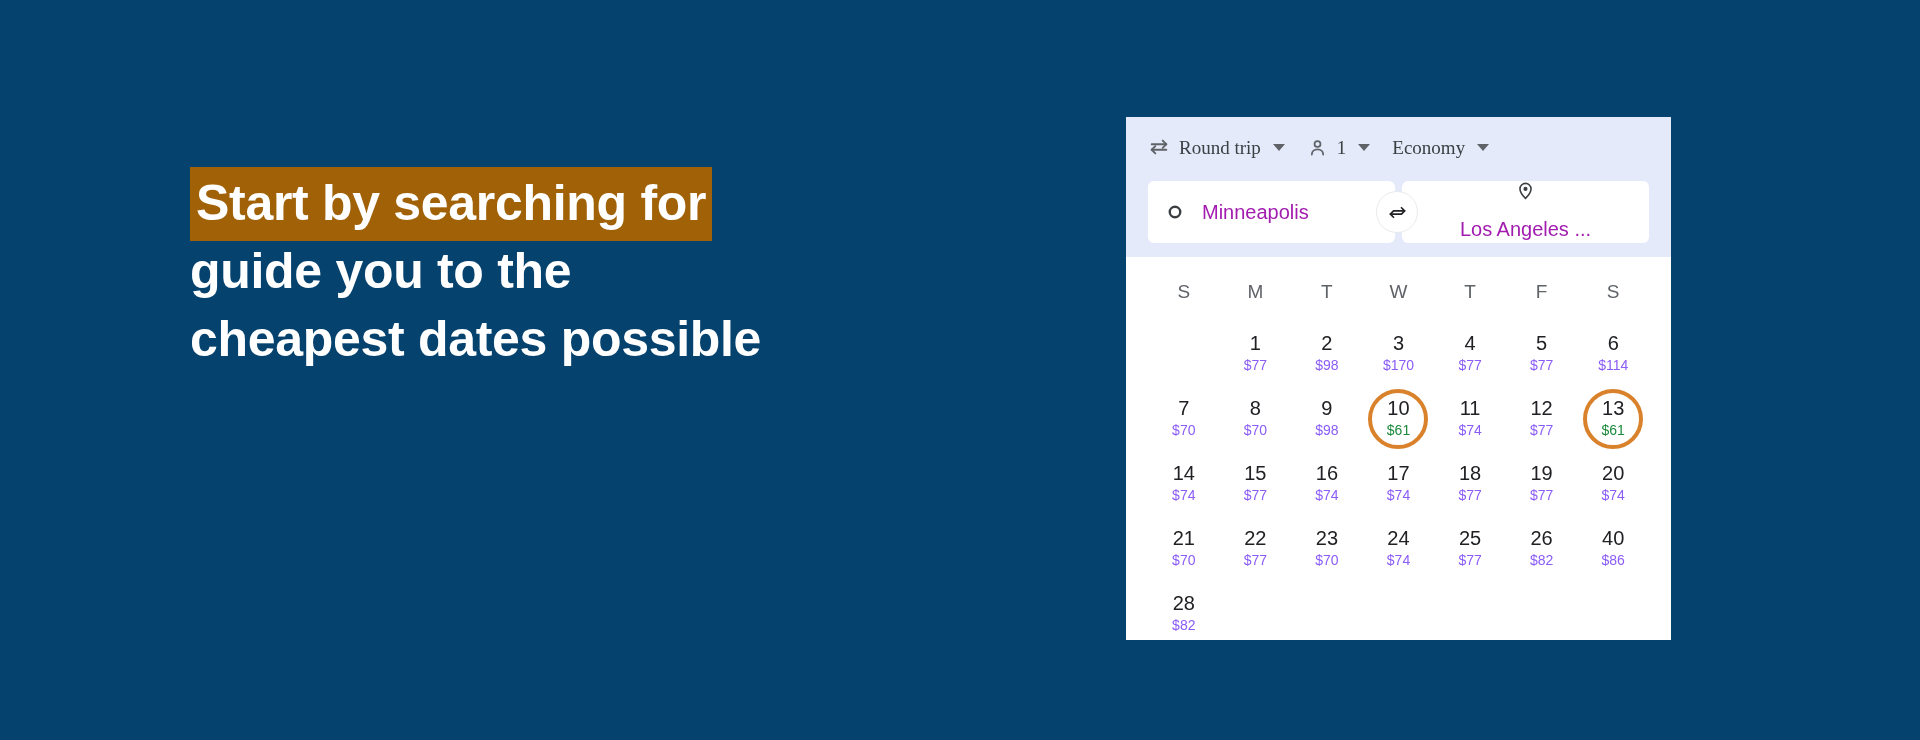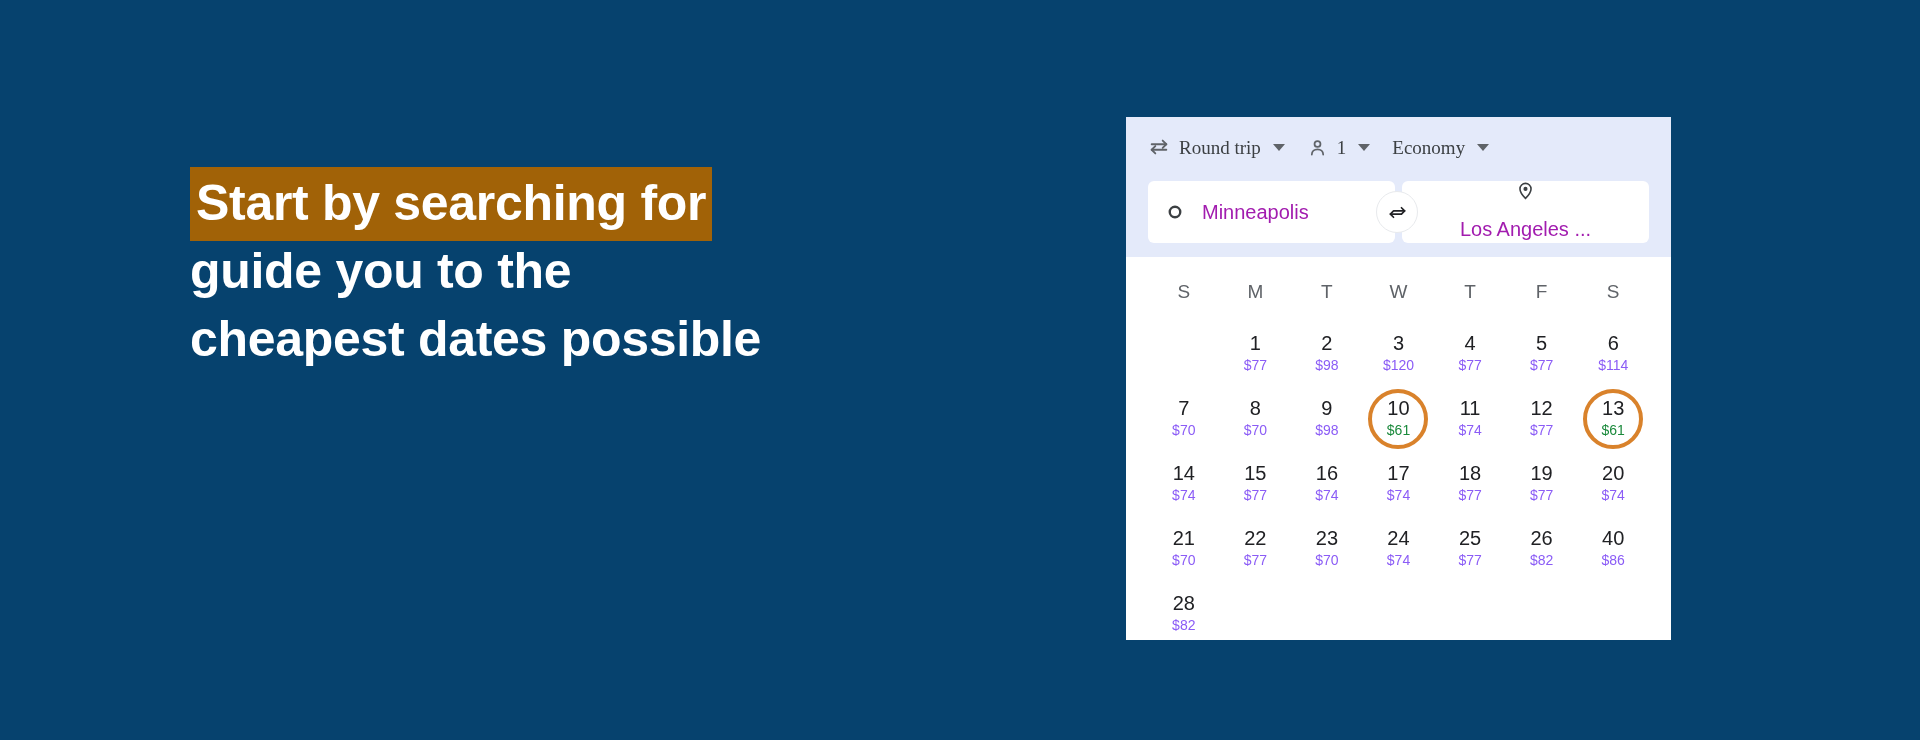--- a/index.html
+++ b/index.html
@@ -257,21 +257,21 @@
           <div class="cell">
             <div class="day">1</div>
             <div class="price">$77</div>
           </div>
           <div class="cell">
             <div class="day">2</div>
             <div class="price">$98</div>
           </div>
           <div class="cell">
             <div class="day">3</div>
-            <div class="price">$120</div>
+            <div class="price">$170</div>
           </div>
           <div class="cell">
             <div class="day">4</div>
             <div class="price">$77</div>
           </div>
           <div class="cell">
             <div class="day">5</div>
             <div class="price">$77</div>
           </div>
           <div class="cell">

